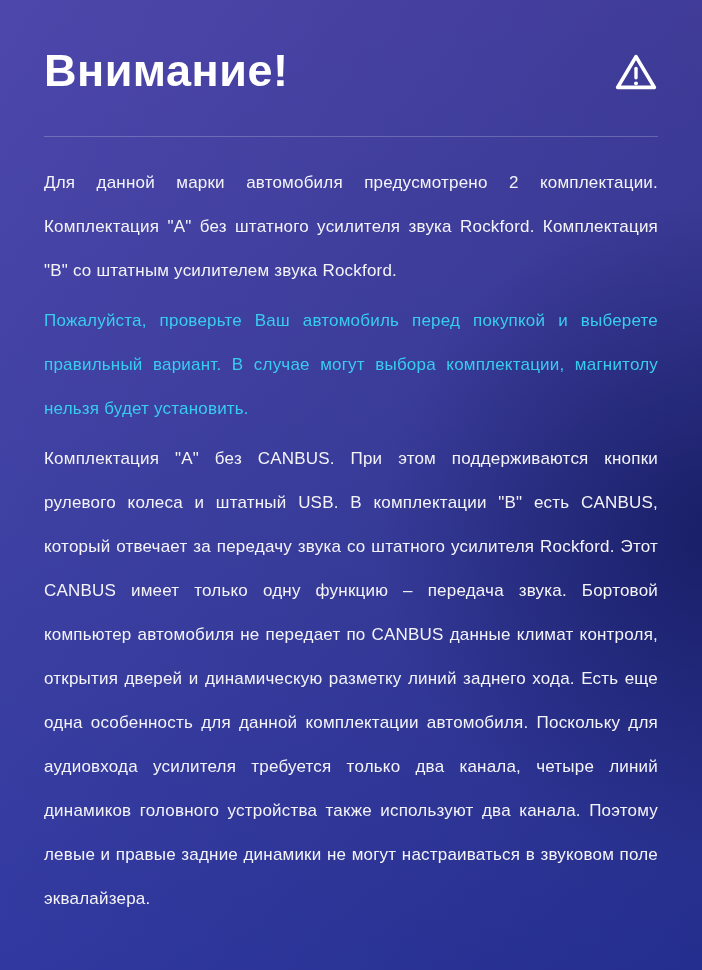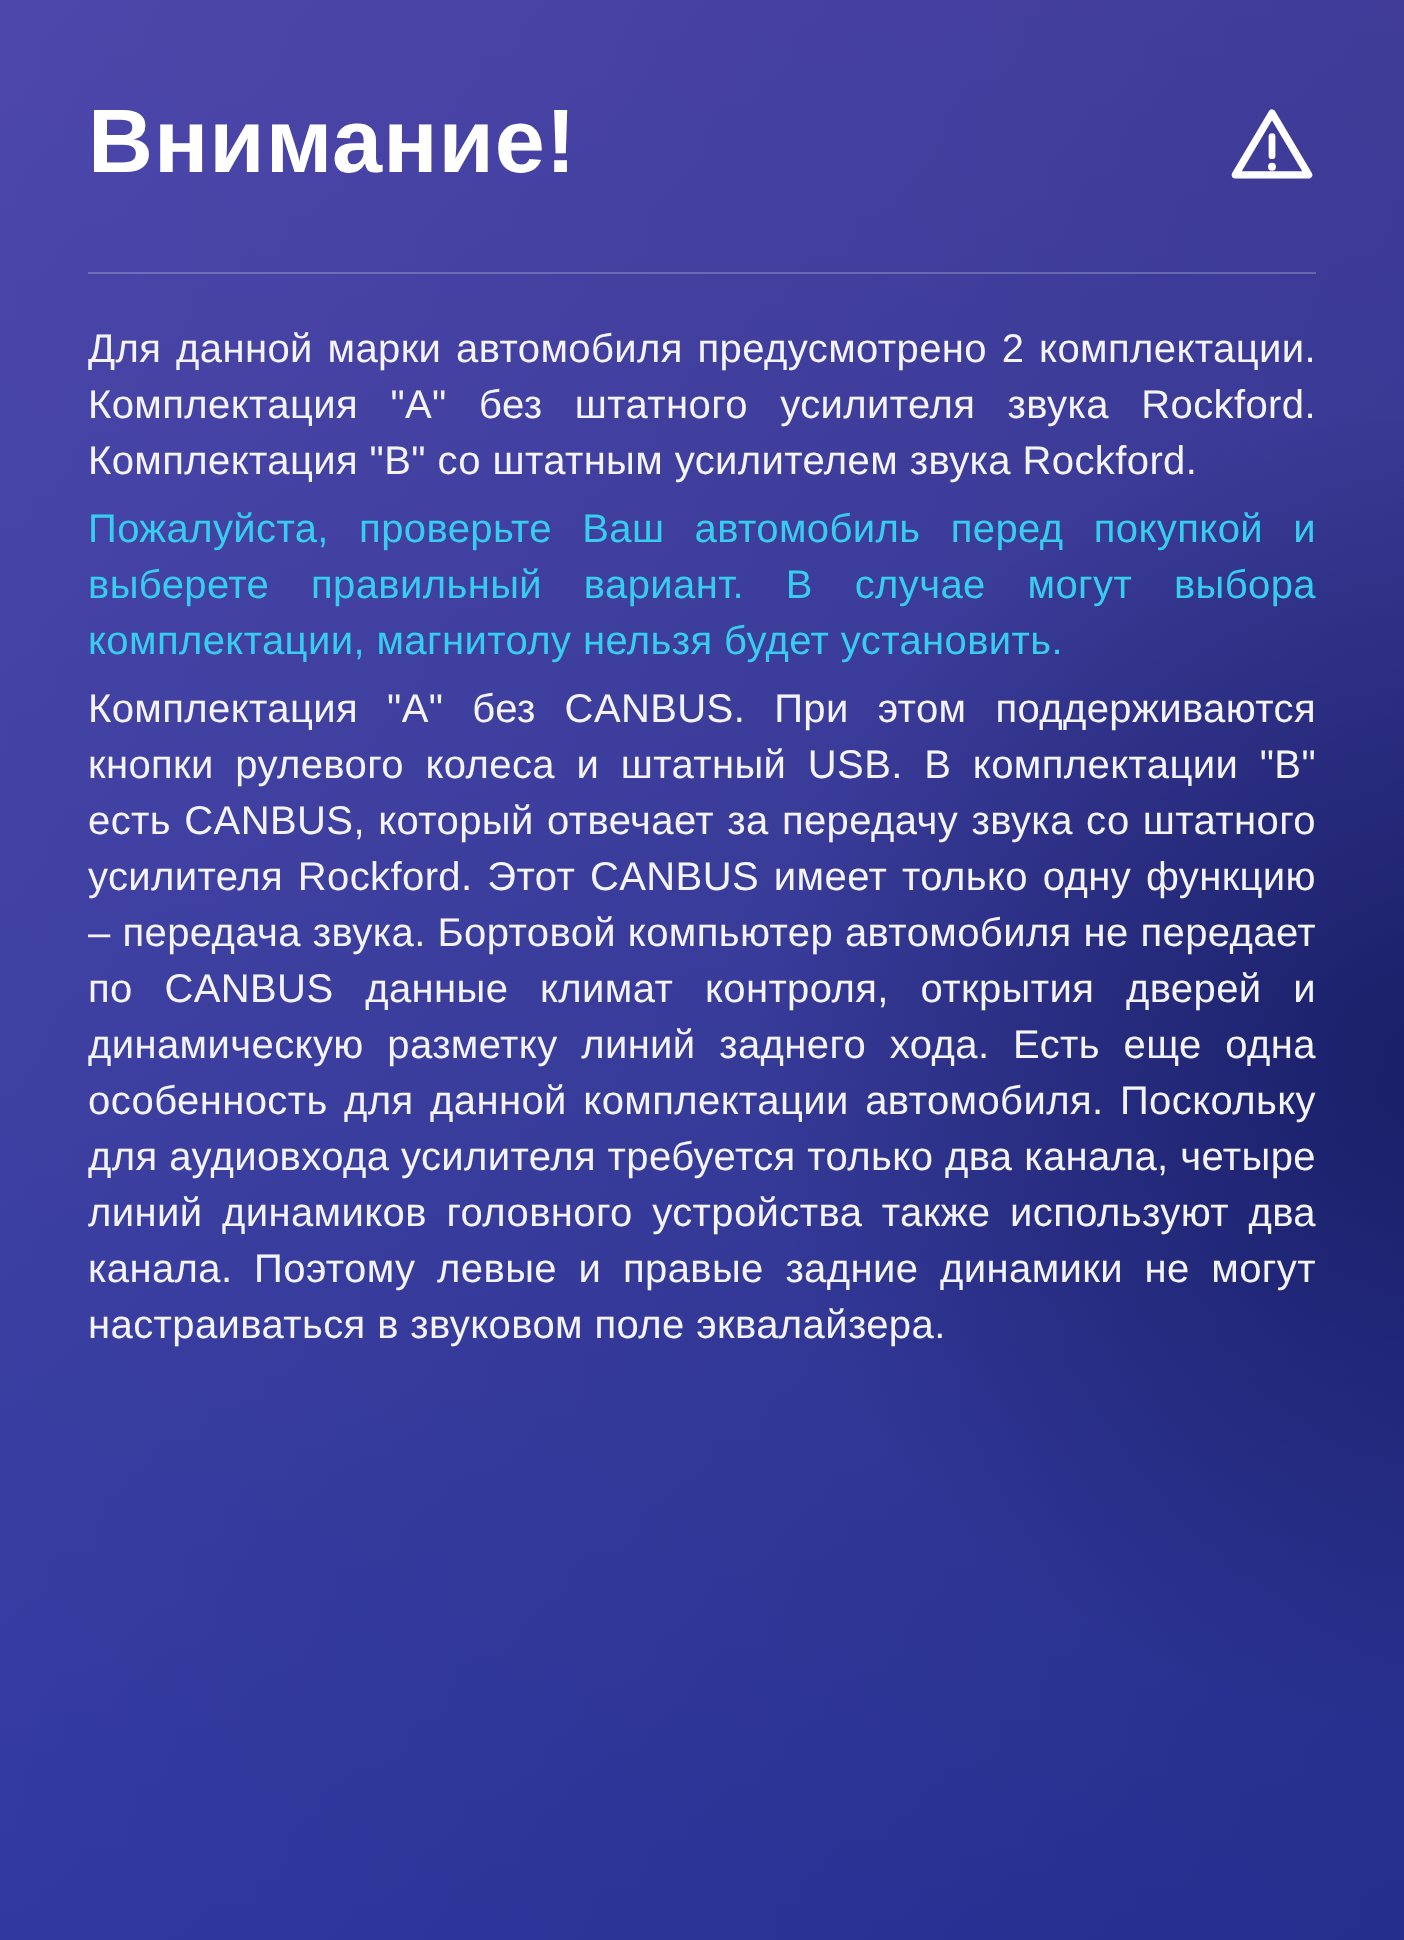--- a/index.html
+++ b/index.html
@@ -39,22 +39,22 @@
     display: block;
     margin-top: 2px;
   }
   .divider {
     border: none;
     border-top: 1px solid rgba(255,255,255,0.22);
     margin: 40px 0 0 0;
   }
   .body-text p {
     margin: 0;
-    font-size: 20px;
-    line-height: 28px;
+    font-size: 17px;
+    line-height: 44px;
     letter-spacing: 0.2px;
     text-align: justify;
     color: #f4f4f8;
   }
   .body-text p:first-child {
     margin-top: 24px;
   }
   .body-text p + p {
     margin-top: 6px;
   }

